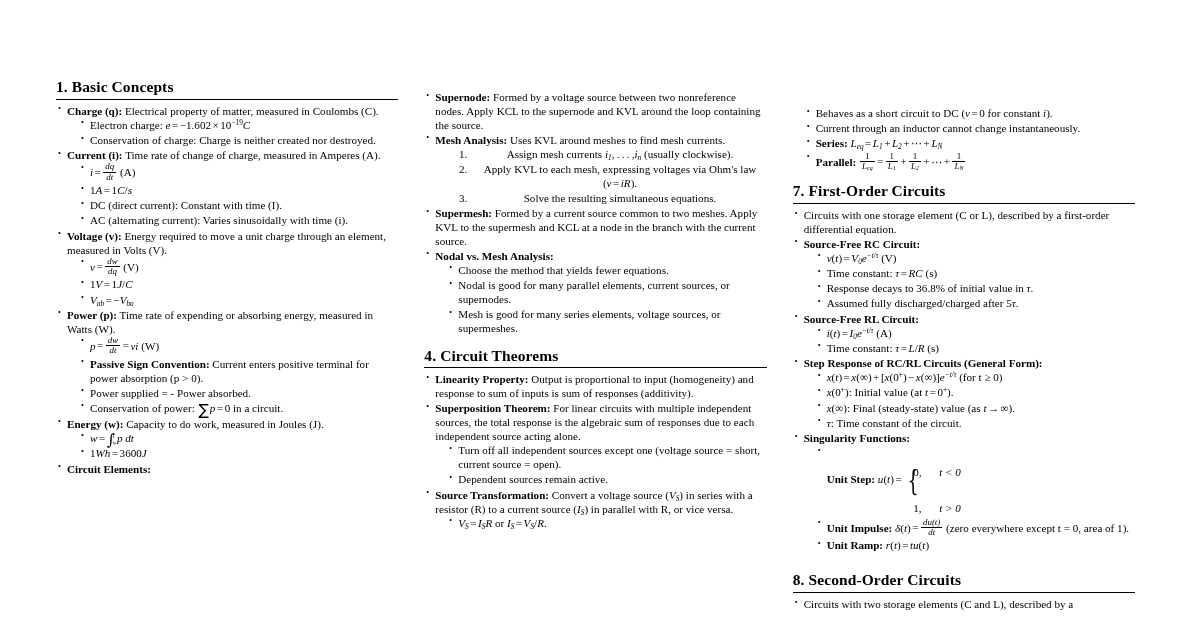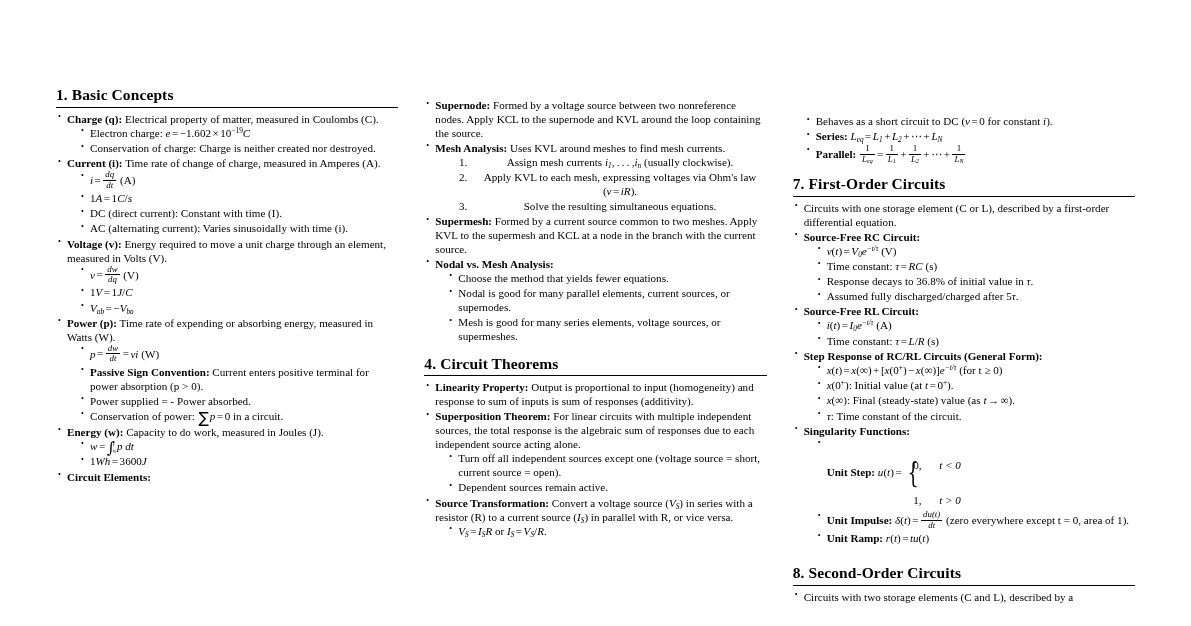--- a/index.html
+++ b/index.html
@@ -5,21 +5,21 @@
   html,body{margin:0;padding:0;}
   body{
     width:1191px;height:626px;
     background:#ffffff;
     font-family:"Liberation Serif","DejaVu Serif",serif;
     color:#000000;
     overflow:hidden;
   }
   .page{
     position:absolute;
-    left:56px; top:8px; width:1079px; height:612px;
+    left:56px; top:0; width:1079px; height:612px;
   }
   .cols{
     display:flex;
     gap:26px;
     height:626px;
   }
   .col{
     width:345px;
     position:relative;
     padding-top:78px;
@@ -265,20 +265,21 @@
             <li><span class="mi">V<sub>S</sub></span><span class="op">=</span><span class="mi">I<sub>S</sub>R</span> or <span class="mi">I<sub>S</sub></span><span class="op">=</span><span class="mi">V<sub>S</sub></span><span class="mr">/</span><span class="mi">R</span><span class="mr">.</span></li>
           </ul>
         </li>
       </ul>
     </div>
   </div>
 
   <div class="col c3">
     <ul class="lvl2" style="margin-left:12px;">
       <li><span>Behaves as a short circuit to DC (</span><span class="mi">v</span><span class="op">=</span><span class="mr">0</span><span> for constant </span><span class="mi">i</span><span>).</span></li>
+      <li>Current through an inductor cannot change instantaneously.</li>
       <li><b>Series:</b> <span class="mi">L<sub>eq</sub></span><span class="op">=</span><span class="mi">L<sub>1</sub></span><span class="op">+</span><span class="mi">L<sub>2</sub></span><span class="op">+</span><span class="mr">⋯</span><span class="op">+</span><span class="mi">L<sub>N</sub></span></li>
       <li><b>Parallel:</b> <span class="frac"><span class="n mr">1</span><span class="d mi">L<sub>eq</sub></span></span><span class="op">=</span><span class="frac"><span class="n mr">1</span><span class="d mi">L<sub>1</sub></span></span><span class="op">+</span><span class="frac"><span class="n mr">1</span><span class="d mi">L<sub>2</sub></span></span><span class="op">+</span><span class="mr">⋯</span><span class="op">+</span><span class="frac"><span class="n mr">1</span><span class="d mi">L<sub>N</sub></span></span></li>
     </ul>
 
     <div class="sec-gap"></div>
 
     <div class="sec-block">
       <h2 class="sec">7. First-Order Circuits</h2>
       <div class="rule"></div>
 

